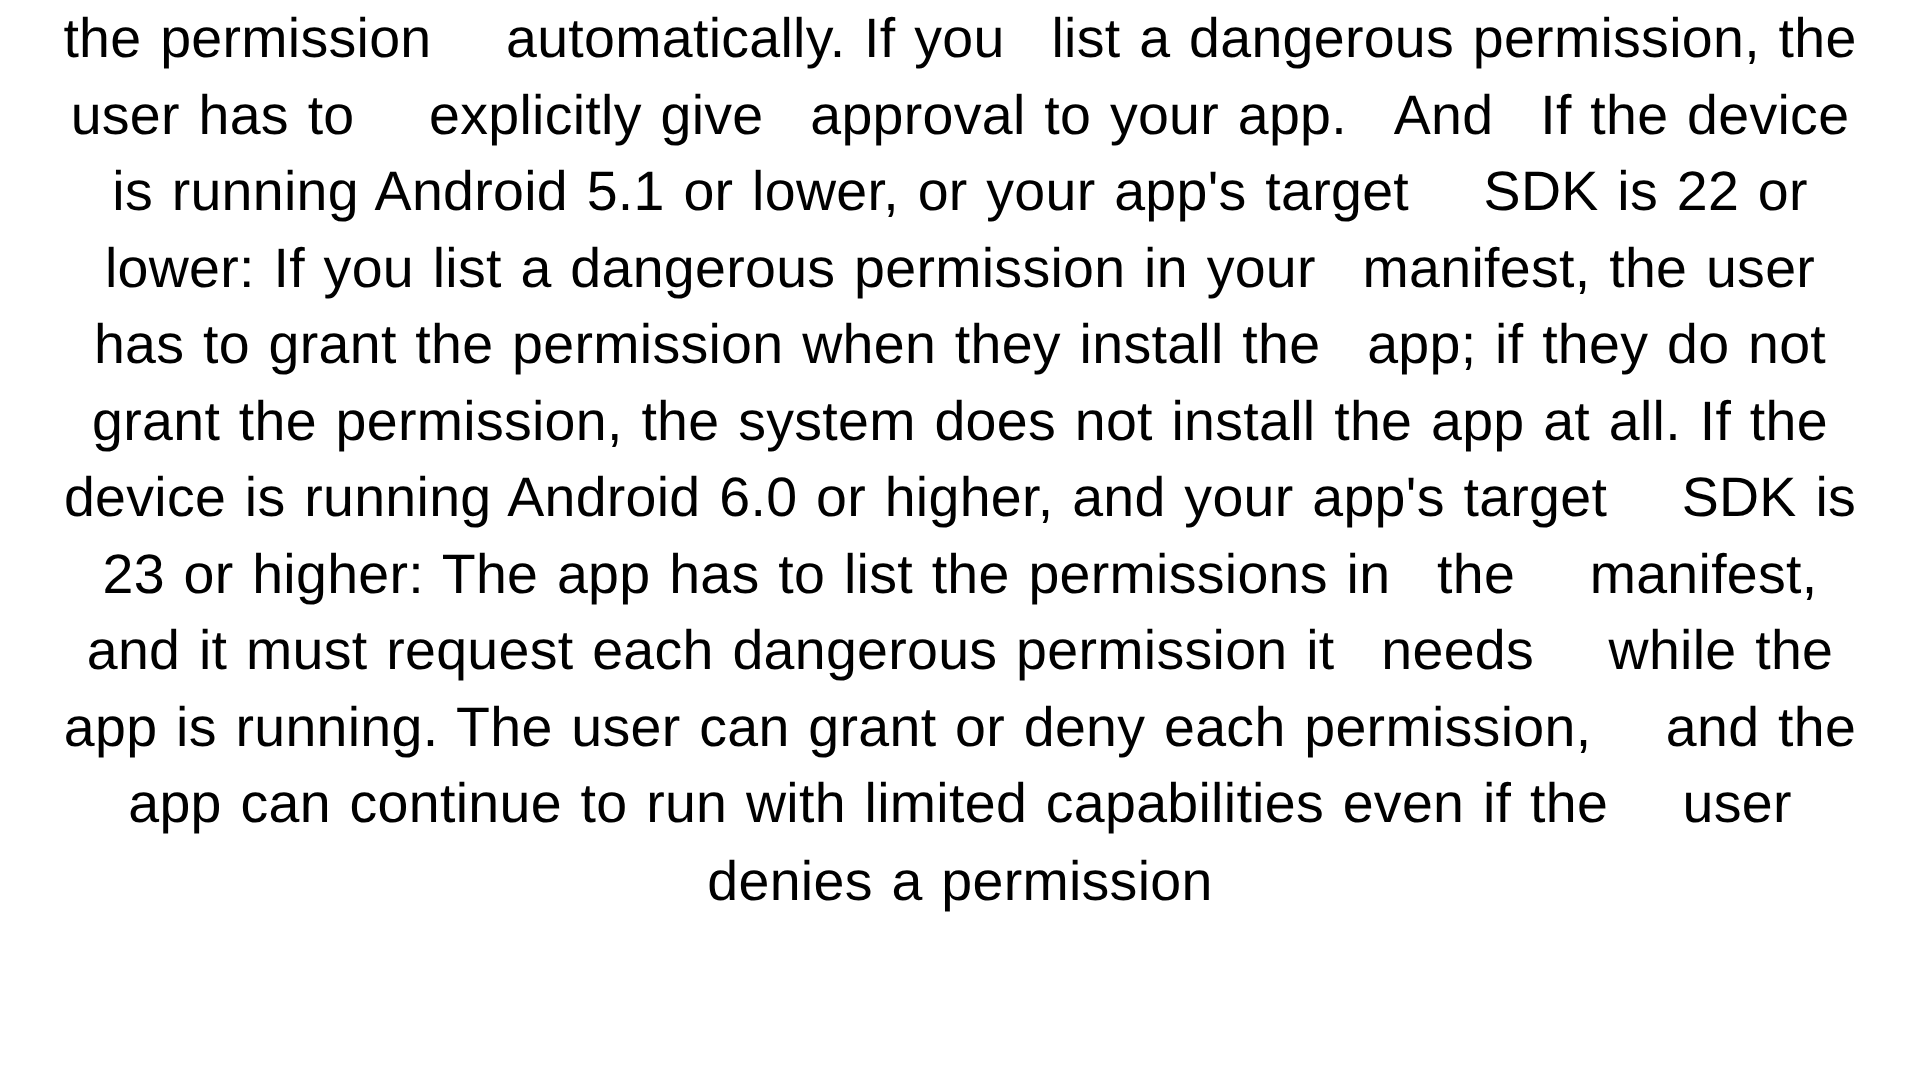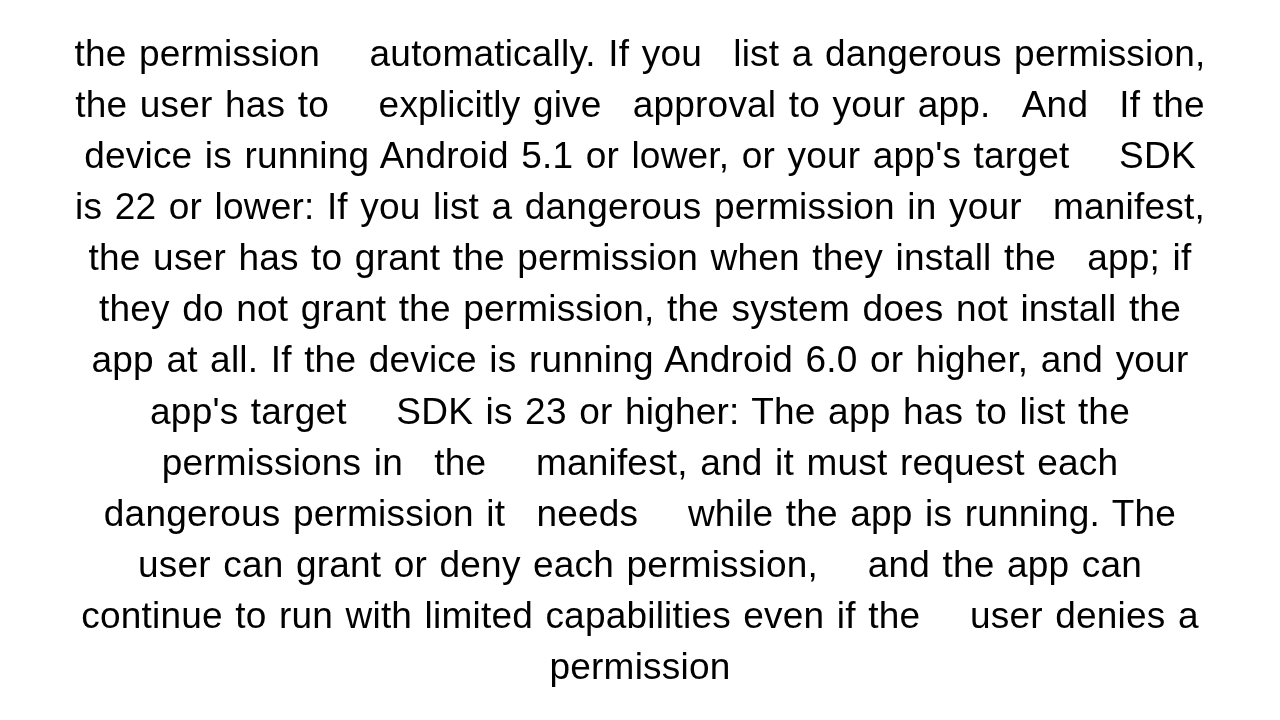--- a/index.html
+++ b/index.html
@@ -10,23 +10,23 @@
     body {
       width: 1280px;
       height: 720px;
       background: #ffffff;
       font-family: Arial, Helvetica, sans-serif;
       overflow: hidden;
     }
     .document-container {
       width: 100%;
       height: 100%;
-      padding: 0 72px;
+      padding: 0 40px;
       display: flex;
-      align-items: center;
+      align-items: flex-start;
       justify-content: center;
     }
     .body-text {
       font-size: 37px;
       line-height: 1.38;
       color: #000000;
       text-align: center;
       font-weight: 400;
       letter-spacing: 0.2px;
       word-spacing: 2px;

